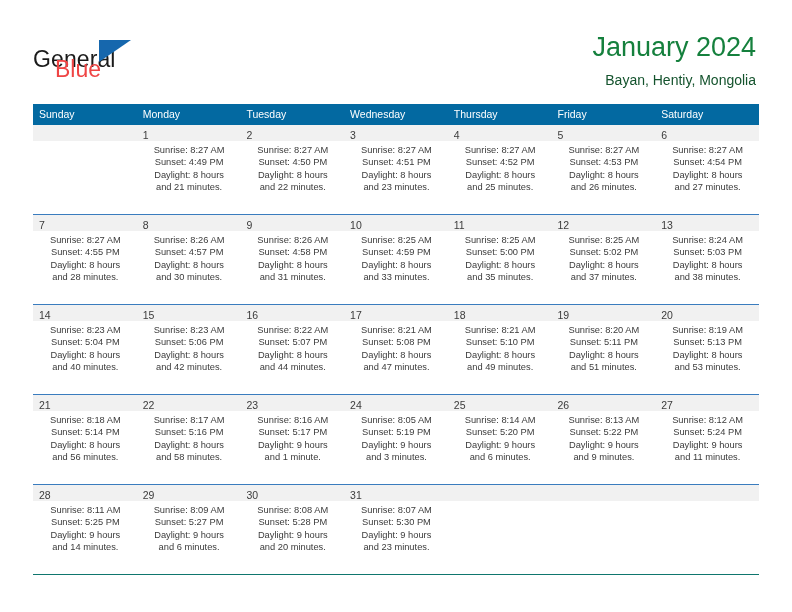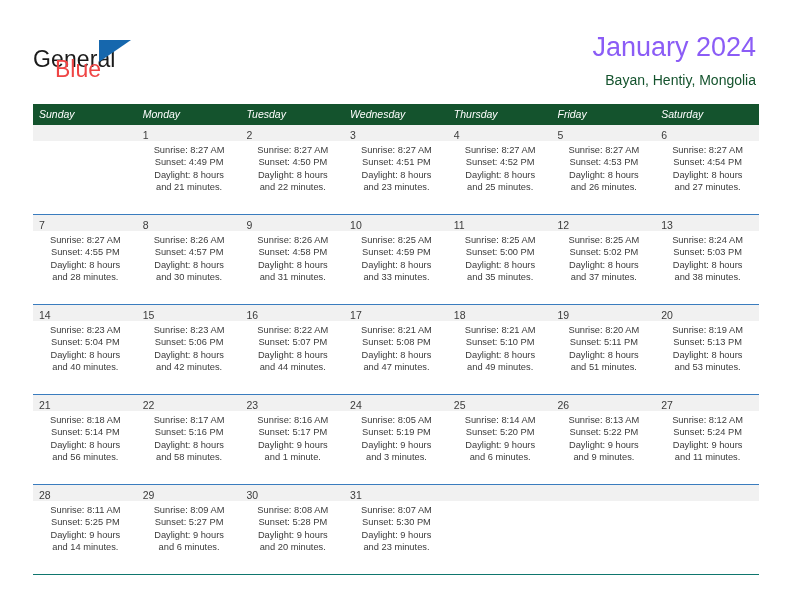--- a/index.html
+++ b/index.html
@@ -66,21 +66,21 @@
   }
 
   .title-block {
     position: absolute;
     right: 36px;
     top: 30px;
     text-align: right;
   }
   .cal-title {
     font-size: 27px;
-    color: #8b5cf6;
+    color: #15803d;
     line-height: 34px;
     white-space: nowrap;
     font-weight: normal;
     margin: 0;
   }
   .cal-subtitle {
     font-size: 14px;
     color: #14532d;
     line-height: 20px;
     margin-top: 6px;
@@ -89,23 +89,22 @@
 
   
   .calendar {
     position: absolute;
     left: 33px;
     top: 104px;
     width: 726px;
   }
   .week-head {
     display: flex;
-    background: #14532d;
+    background: #0369a1;
     height: 21px;
-    font-style: italic;
   }
   .week-head .dow {
     flex: 0 0 103.71px;
     width: 103.71px;
     color: #ffffff;
     font-size: 10.5px;
     line-height: 21px;
     padding-left: 6px;
     box-sizing: border-box;
     white-space: nowrap;

